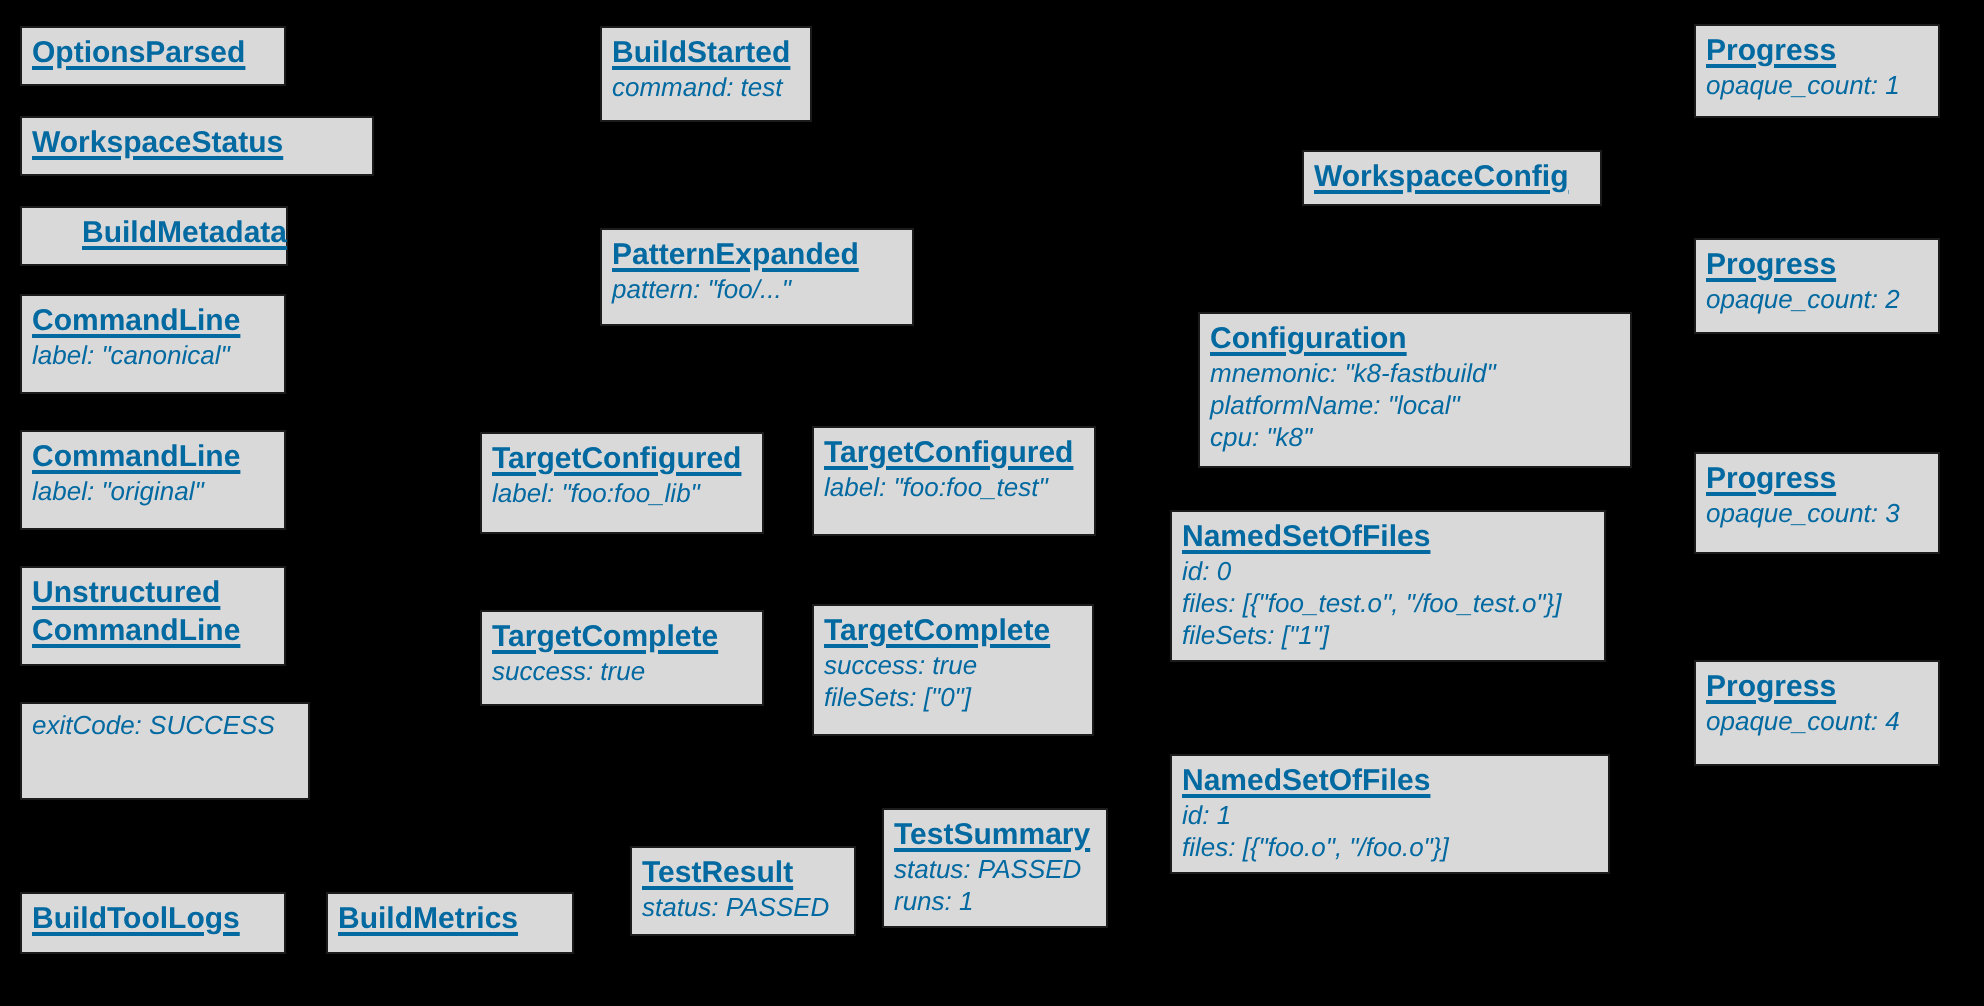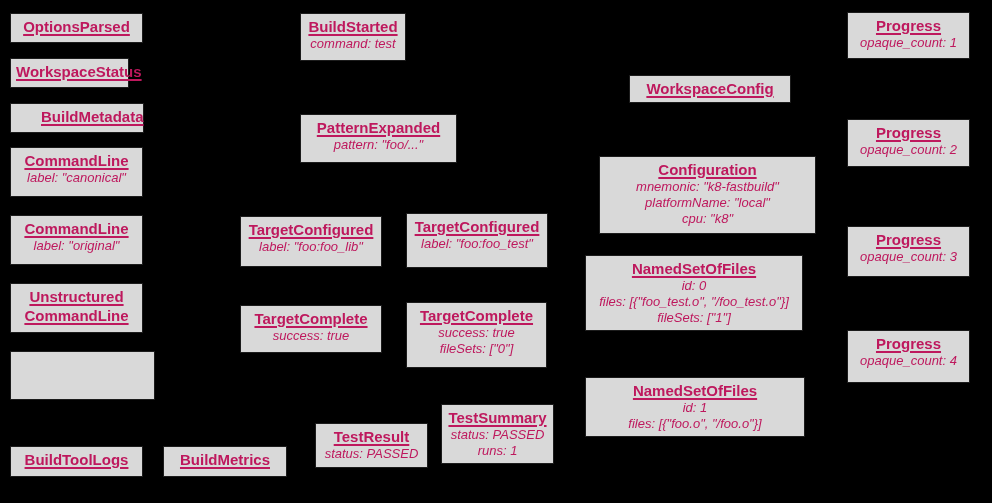--- a/index.html
+++ b/index.html
@@ -14,22 +14,21 @@
     background: #000000;
     overflow: hidden;
     font-family: "Liberation Sans", sans-serif;
   }
   .node {
     position: absolute;
     box-sizing: border-box;
     background: #d9d9d9;
     border: 1.5px solid #1c1c1c;
     padding: 3px 5px 4px 5px;
-    color: #be185d;
-    text-align: center;
+    color: #0369a1;
   }
   .node-title {
     font-size: 15px;
     font-weight: bold;
     line-height: 19px;
     text-decoration: underline;
     text-decoration-thickness: 1.5px;
     text-underline-offset: 2px;
     white-space: pre-line;
   }
@@ -40,39 +39,40 @@
     font-style: italic;
   }
 </style>
 </head>
 <body>
 
 <div class="canvas">
     <div class="node" style="left: 10px; top: 13px; width: 133px; min-height: 30px;">
       <div class="node-title">OptionsParsed</div>
     </div>
-    <div class="node" style="left: 10px; top: 58px; width: 119px; min-height: 30px;">
+    <div class="node" style="left: 10px; top: 58px; width: 177px; min-height: 30px;">
       <div class="node-title">WorkspaceStatus</div>
     </div>
     <div class="node" style="left: 10px; top: 103px; width: 134px; min-height: 30px; padding-left: 30px;">
       <div class="node-title">BuildMetadata</div>
     </div>
     <div class="node" style="left: 10px; top: 147px; width: 133px; min-height: 50px;">
       <div class="node-title">CommandLine</div>
       <div class="node-detail">label: "canonical"</div>
     </div>
     <div class="node" style="left: 10px; top: 215px; width: 133px; min-height: 50px;">
       <div class="node-title">CommandLine</div>
       <div class="node-detail">label: "original"</div>
     </div>
     <div class="node" style="left: 10px; top: 283px; width: 133px; min-height: 50px;">
       <div class="node-title">Unstructured
 CommandLine</div>
     </div>
     <div class="node" style="left: 10px; top: 351px; width: 145px; min-height: 49px;">
+      <div class="node-detail">exitCode: SUCCESS</div>
     </div>
     <div class="node" style="left: 10px; top: 446px; width: 133px; min-height: 31px;">
       <div class="node-title">BuildToolLogs</div>
     </div>
     <div class="node" style="left: 163px; top: 446px; width: 124px; min-height: 31px;">
       <div class="node-title">BuildMetrics</div>
     </div>
     <div class="node" style="left: 300px; top: 13px; width: 106px; min-height: 48px;">
       <div class="node-title">BuildStarted</div>
       <div class="node-detail">command: test</div>
@@ -100,21 +100,21 @@
     </div>
     <div class="node" style="left: 315px; top: 423px; width: 113px; min-height: 45px;">
       <div class="node-title">TestResult</div>
       <div class="node-detail">status: PASSED</div>
     </div>
     <div class="node" style="left: 441px; top: 404px; width: 113px; min-height: 60px;">
       <div class="node-title">TestSummary</div>
       <div class="node-detail">status: PASSED</div>
       <div class="node-detail">runs: 1</div>
     </div>
-    <div class="node" style="left: 629px; top: 75px; width: 162px; min-height: 28px;">
+    <div class="node" style="left: 651px; top: 75px; width: 150px; min-height: 28px;">
       <div class="node-title">WorkspaceConfig</div>
     </div>
     <div class="node" style="left: 585px; top: 156px; width: 217px; min-height: 78px; margin-left: 14px;">
       <div class="node-title">Configuration</div>
       <div class="node-detail">mnemonic: "k8-fastbuild"</div>
       <div class="node-detail">platformName: "local"</div>
       <div class="node-detail">cpu: "k8"</div>
     </div>
     <div class="node" style="left: 585px; top: 255px; width: 218px; min-height: 74px;">
       <div class="node-title">NamedSetOfFiles</div>

